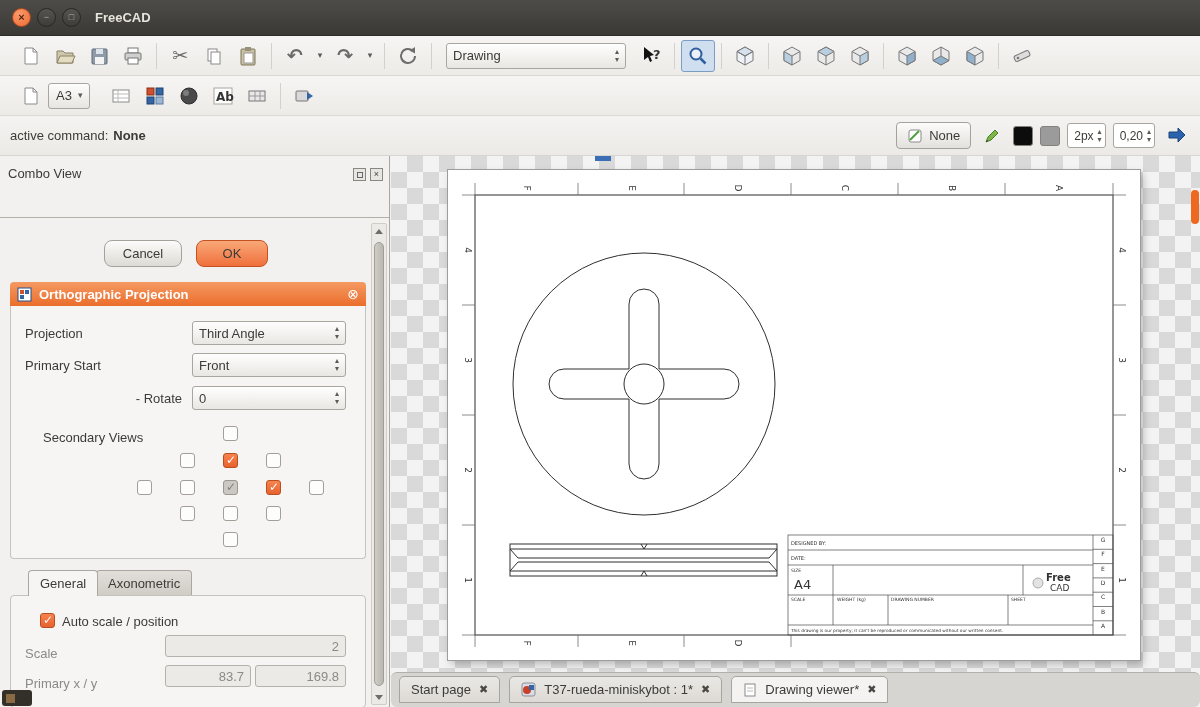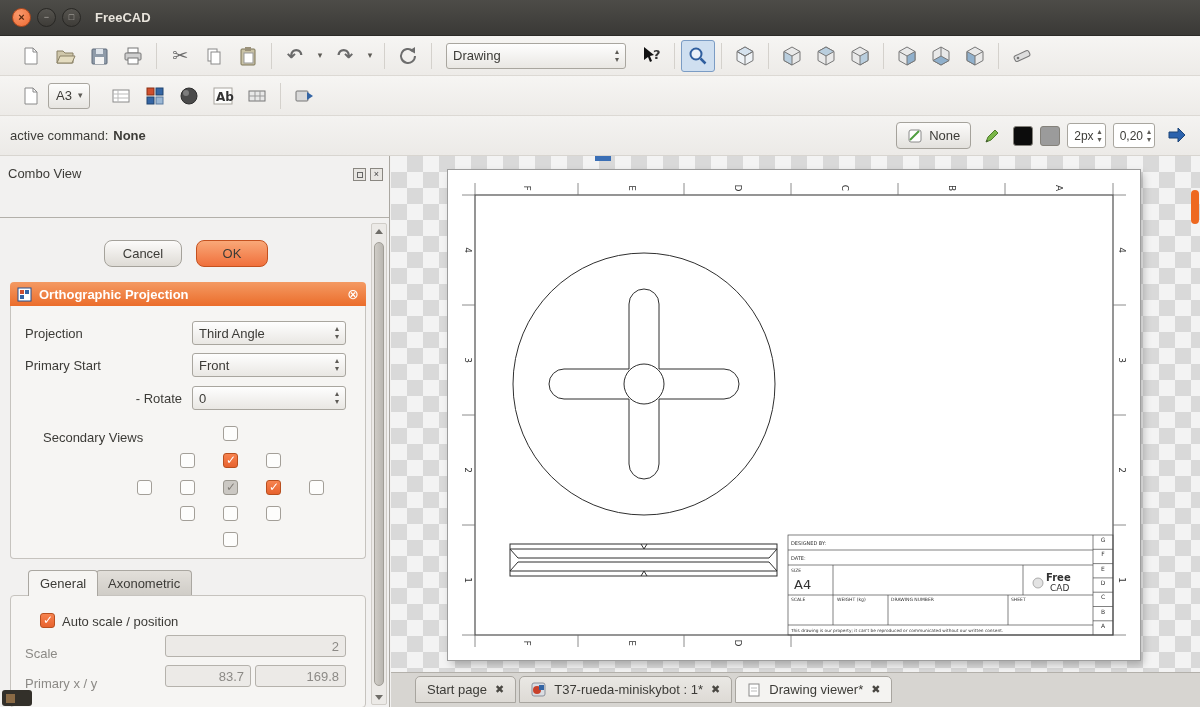--- a/index.html
+++ b/index.html
@@ -106,21 +106,21 @@
     background-image:linear-gradient(45deg,#d9d9d9 25%,transparent 25%,transparent 75%,#d9d9d9 75%),
                      linear-gradient(45deg,#d9d9d9 25%,transparent 25%,transparent 75%,#d9d9d9 75%);
     background-size:32px 32px; background-position:0 0,16px 16px; overflow:hidden; }
   .page { position:absolute; left:57px; top:14px; width:692px; height:490px; background:#fff;
     box-shadow:0 0 0 1px #9d9d9d, 3px 4px 8px rgba(0,0,0,.25); }
   .bluechip { position:absolute; left:204px; top:0; width:16px; height:5px; background:#3b6fb5; }
   .orangechip { position:absolute; right:1px; top:34px; width:8px; height:34px; background:#ee6820; border-radius:4px; }
 
   
   .tabbar { position:absolute; left:391px; top:672px; width:809px; height:35px; background:#d7d5d1; border-top:1px solid #b3b0aa;
-    display:flex; align-items:flex-start; padding:3px 0 0 24px; gap:3px; }
+    display:flex; align-items:flex-start; padding:3px 0 0 8px; gap:9px;border-radius:6px; }
   .dtab { height:27px; border:1px solid #a8a59f; border-radius:5px 5px 0 0; background:linear-gradient(#eae8e4,#dddad5);
     display:flex; align-items:center; gap:8px; padding:0 11px; font-size:13px; }
   .dtab.active { background:#f4f3f1; }
   .dtab .x { font-size:11px; color:#4a4843; }
 
   
   .taskchip { position:absolute; left:2px; bottom:1px; width:30px; height:16px; background:#33302a; border-radius:3px; z-index:9; display:flex; align-items:center; }
   .taskchip span { width:9px; height:9px; background:#8a6a45; margin-left:4px; display:block; }
 
   svg text { font-family:"DejaVu Sans",sans-serif; fill:#333; }

